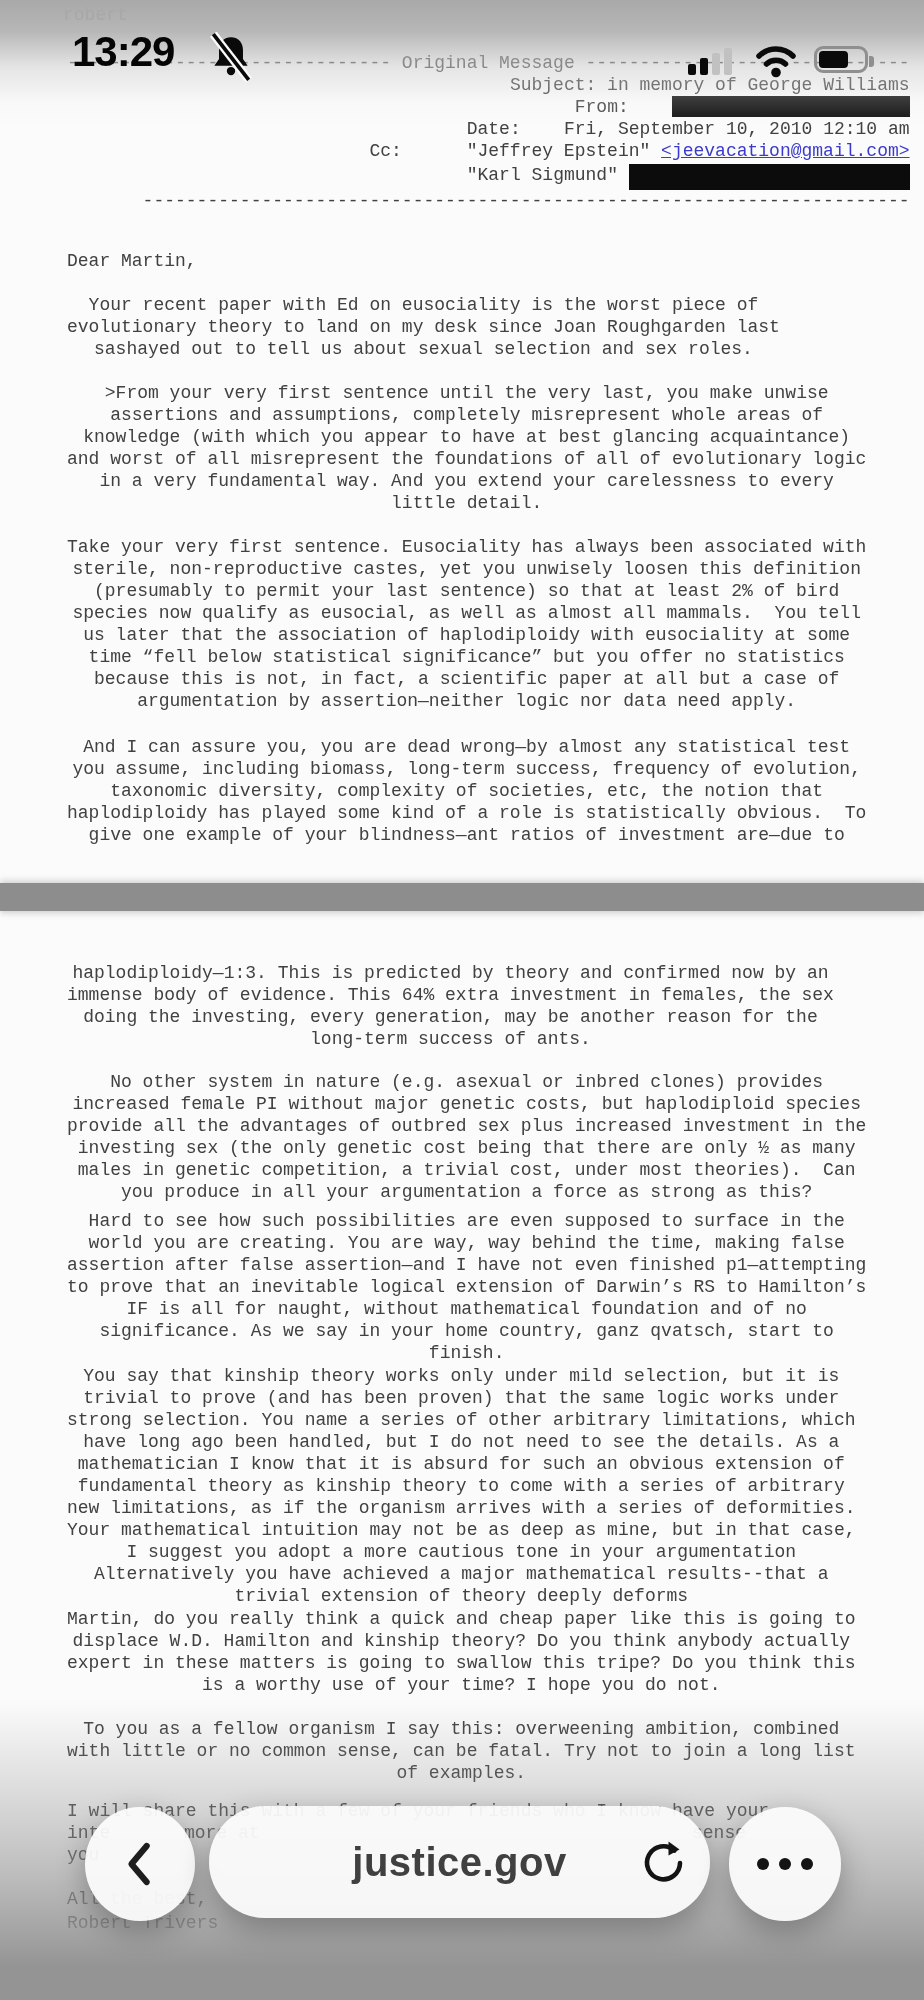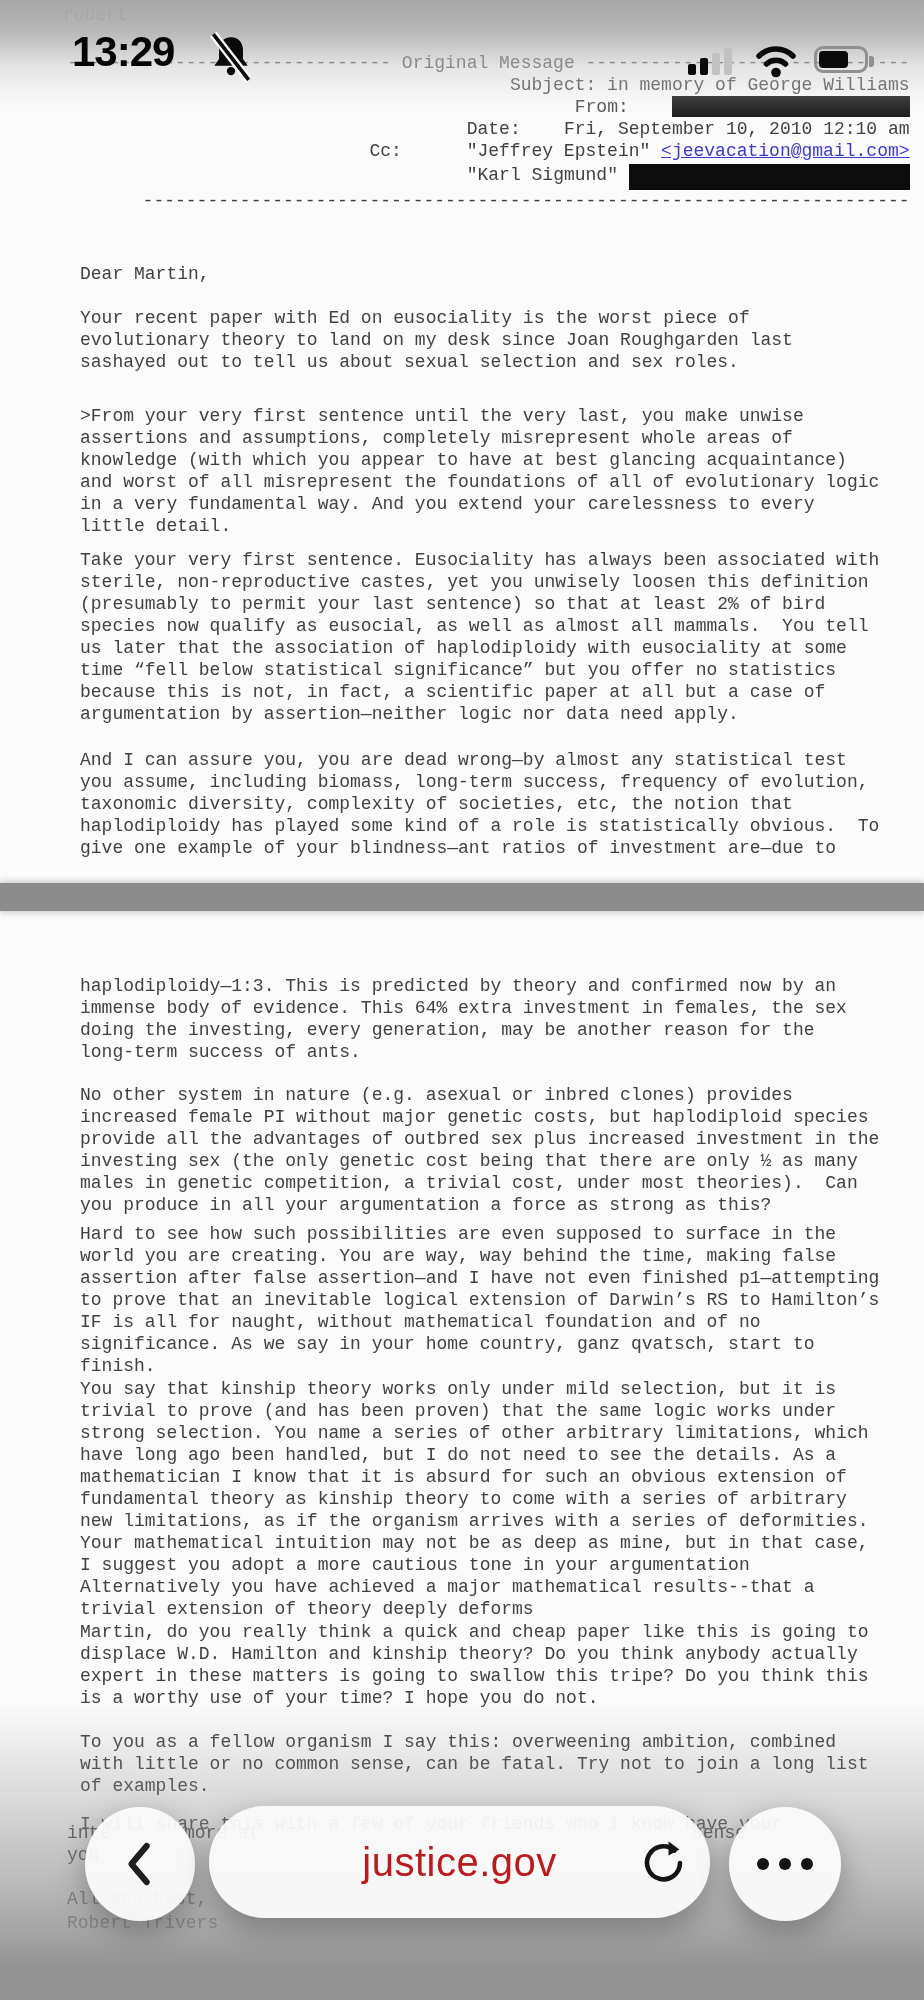--- a/index.html
+++ b/index.html
@@ -4,21 +4,21 @@
 <style>
   html,body{margin:0;padding:0;background:#222;}
   .screen{position:relative;width:924px;height:2000px;overflow:hidden;
     background:#fbfbfb;font-family:"Liberation Sans",sans-serif;}
   
   .doc{position:absolute;inset:0;z-index:1;}
   .mono, .line, .para, .frag{font-family:"Liberation Mono","DejaVu Sans Mono",monospace;
     font-size:18px;line-height:22px;color:#414141;white-space:pre;}
   #email-header{position:absolute;left:67px;top:52px;text-align:right;}
   .line{height:22px;}
-  .para{position:absolute;left:67px;margin:13px;}
+  .para{position:absolute;left:67px;margin:0;text-align:center;}
   .frag{position:absolute;margin:0;}
   .redact{display:inline-block;background:#0c0c0c;height:21px;vertical-align:middle;transform:translateY(-1px);}
   .redact.tall{height:26px;transform:translateY(2px);}
   a.email-link{color:#3a3acc;text-decoration:underline;cursor:pointer;}
   #top-cut{position:absolute;left:63px;top:-14px;z-index:4;color:#6f6f6f;}
   
   .page-band{position:absolute;left:0;top:883px;width:924px;height:28px;background:#8d8d8d;z-index:2;
     box-shadow:0 -3px 6px rgba(0,0,0,.14), 0 3px 6px rgba(0,0,0,.14);}
   
   .fade-top{position:absolute;left:0;top:0;width:924px;height:128px;z-index:3;pointer-events:none;
@@ -39,21 +39,21 @@
   .sb-batt{position:absolute;left:798px;top:46px;width:54px;height:27px;border:3px solid #8f8f8f;border-radius:9px;box-sizing:border-box;}
   .sb-batt .fill{position:absolute;left:2px;top:2px;width:29px;height:17px;border-radius:4px;background:#0a0a0a;}
   .sb-batt .nub{position:absolute;right:-9px;top:7px;width:5px;height:11px;border-radius:0 3px 3px 0;background:#8f8f8f;}
   
   .toolbar{position:absolute;left:0;top:0;width:924px;height:2000px;z-index:5;pointer-events:none;}
   .tb-btn{position:absolute;background:rgba(252,252,252,.93);
     box-shadow:0 10px 30px rgba(0,0,0,.28);display:flex;align-items:center;justify-content:center;pointer-events:auto;cursor:pointer;}
   .tb-back{left:85px;top:1807px;width:110px;height:114px;border-radius:50%;}
   .tb-pill{left:209px;top:1806px;width:501px;height:112px;border-radius:56px;}
   .tb-more{left:729px;top:1807px;width:112px;height:114px;border-radius:50%;}
-  .tb-url{font-size:40px;font-weight:400;color:#b91c1c;letter-spacing:.5px;}
+  .tb-url{font-size:40px;font-weight:700;color:#404040;letter-spacing:.5px;}
   .tb-reload{position:absolute;right:26px;top:50%;transform:translateY(-50%);}
   .tb-more .dot{width:12px;height:12px;border-radius:50%;background:#141414;margin:0 5px;}
 </style>
 </head>
 <body>
 
 <div class="screen">
 
   <div class="doc">
     <pre class="mono" id="top-cut">robert</pre>
@@ -64,21 +64,21 @@
         <div class="line"><span>Date:    Fri, September 10, 2010 12:10 am</span></div>
         <div class="line"><span>Cc:      "Jeffrey Epstein" </span><a class="email-link">&lt;jeevacation@gmail.com&gt;</a></div>
         <div class="line"><span>         "Karl Sigmund" </span><span class="redact tall" style="width: 280.8px;"></span></div>
         <div class="line" style="margin-top: 6px;"><span>-----------------------------------------------------------------------</span></div>
       </div>
     <div id="doc-paragraphs">
         <pre class="para" style="top: 250px;">Dear Martin,</pre>
         <pre class="para" style="top: 294px;">Your recent paper with Ed on eusociality is the worst piece of
 evolutionary theory to land on my desk since Joan Roughgarden last
 sashayed out to tell us about sexual selection and sex roles.</pre>
-        <pre class="para" style="top: 392px;">&gt;From your very first sentence until the very last, you make unwise
+        <pre class="para" style="top: 382px;">&gt;From your very first sentence until the very last, you make unwise
 assertions and assumptions, completely misrepresent whole areas of
 knowledge (with which you appear to have at best glancing acquaintance)
 and worst of all misrepresent the foundations of all of evolutionary logic
 in a very fundamental way. And you extend your carelessness to every
 little detail.</pre>
         <pre class="para" style="top: 536px;">Take your very first sentence. Eusociality has always been associated with
 sterile, non-reproductive castes, yet you unwisely loosen this definition
 (presumably to permit your last sentence) so that at least 2% of bird
 species now qualify as eusocial, as well as almost all mammals.  You tell
 us later that the association of haplodiploidy with eusociality at some

